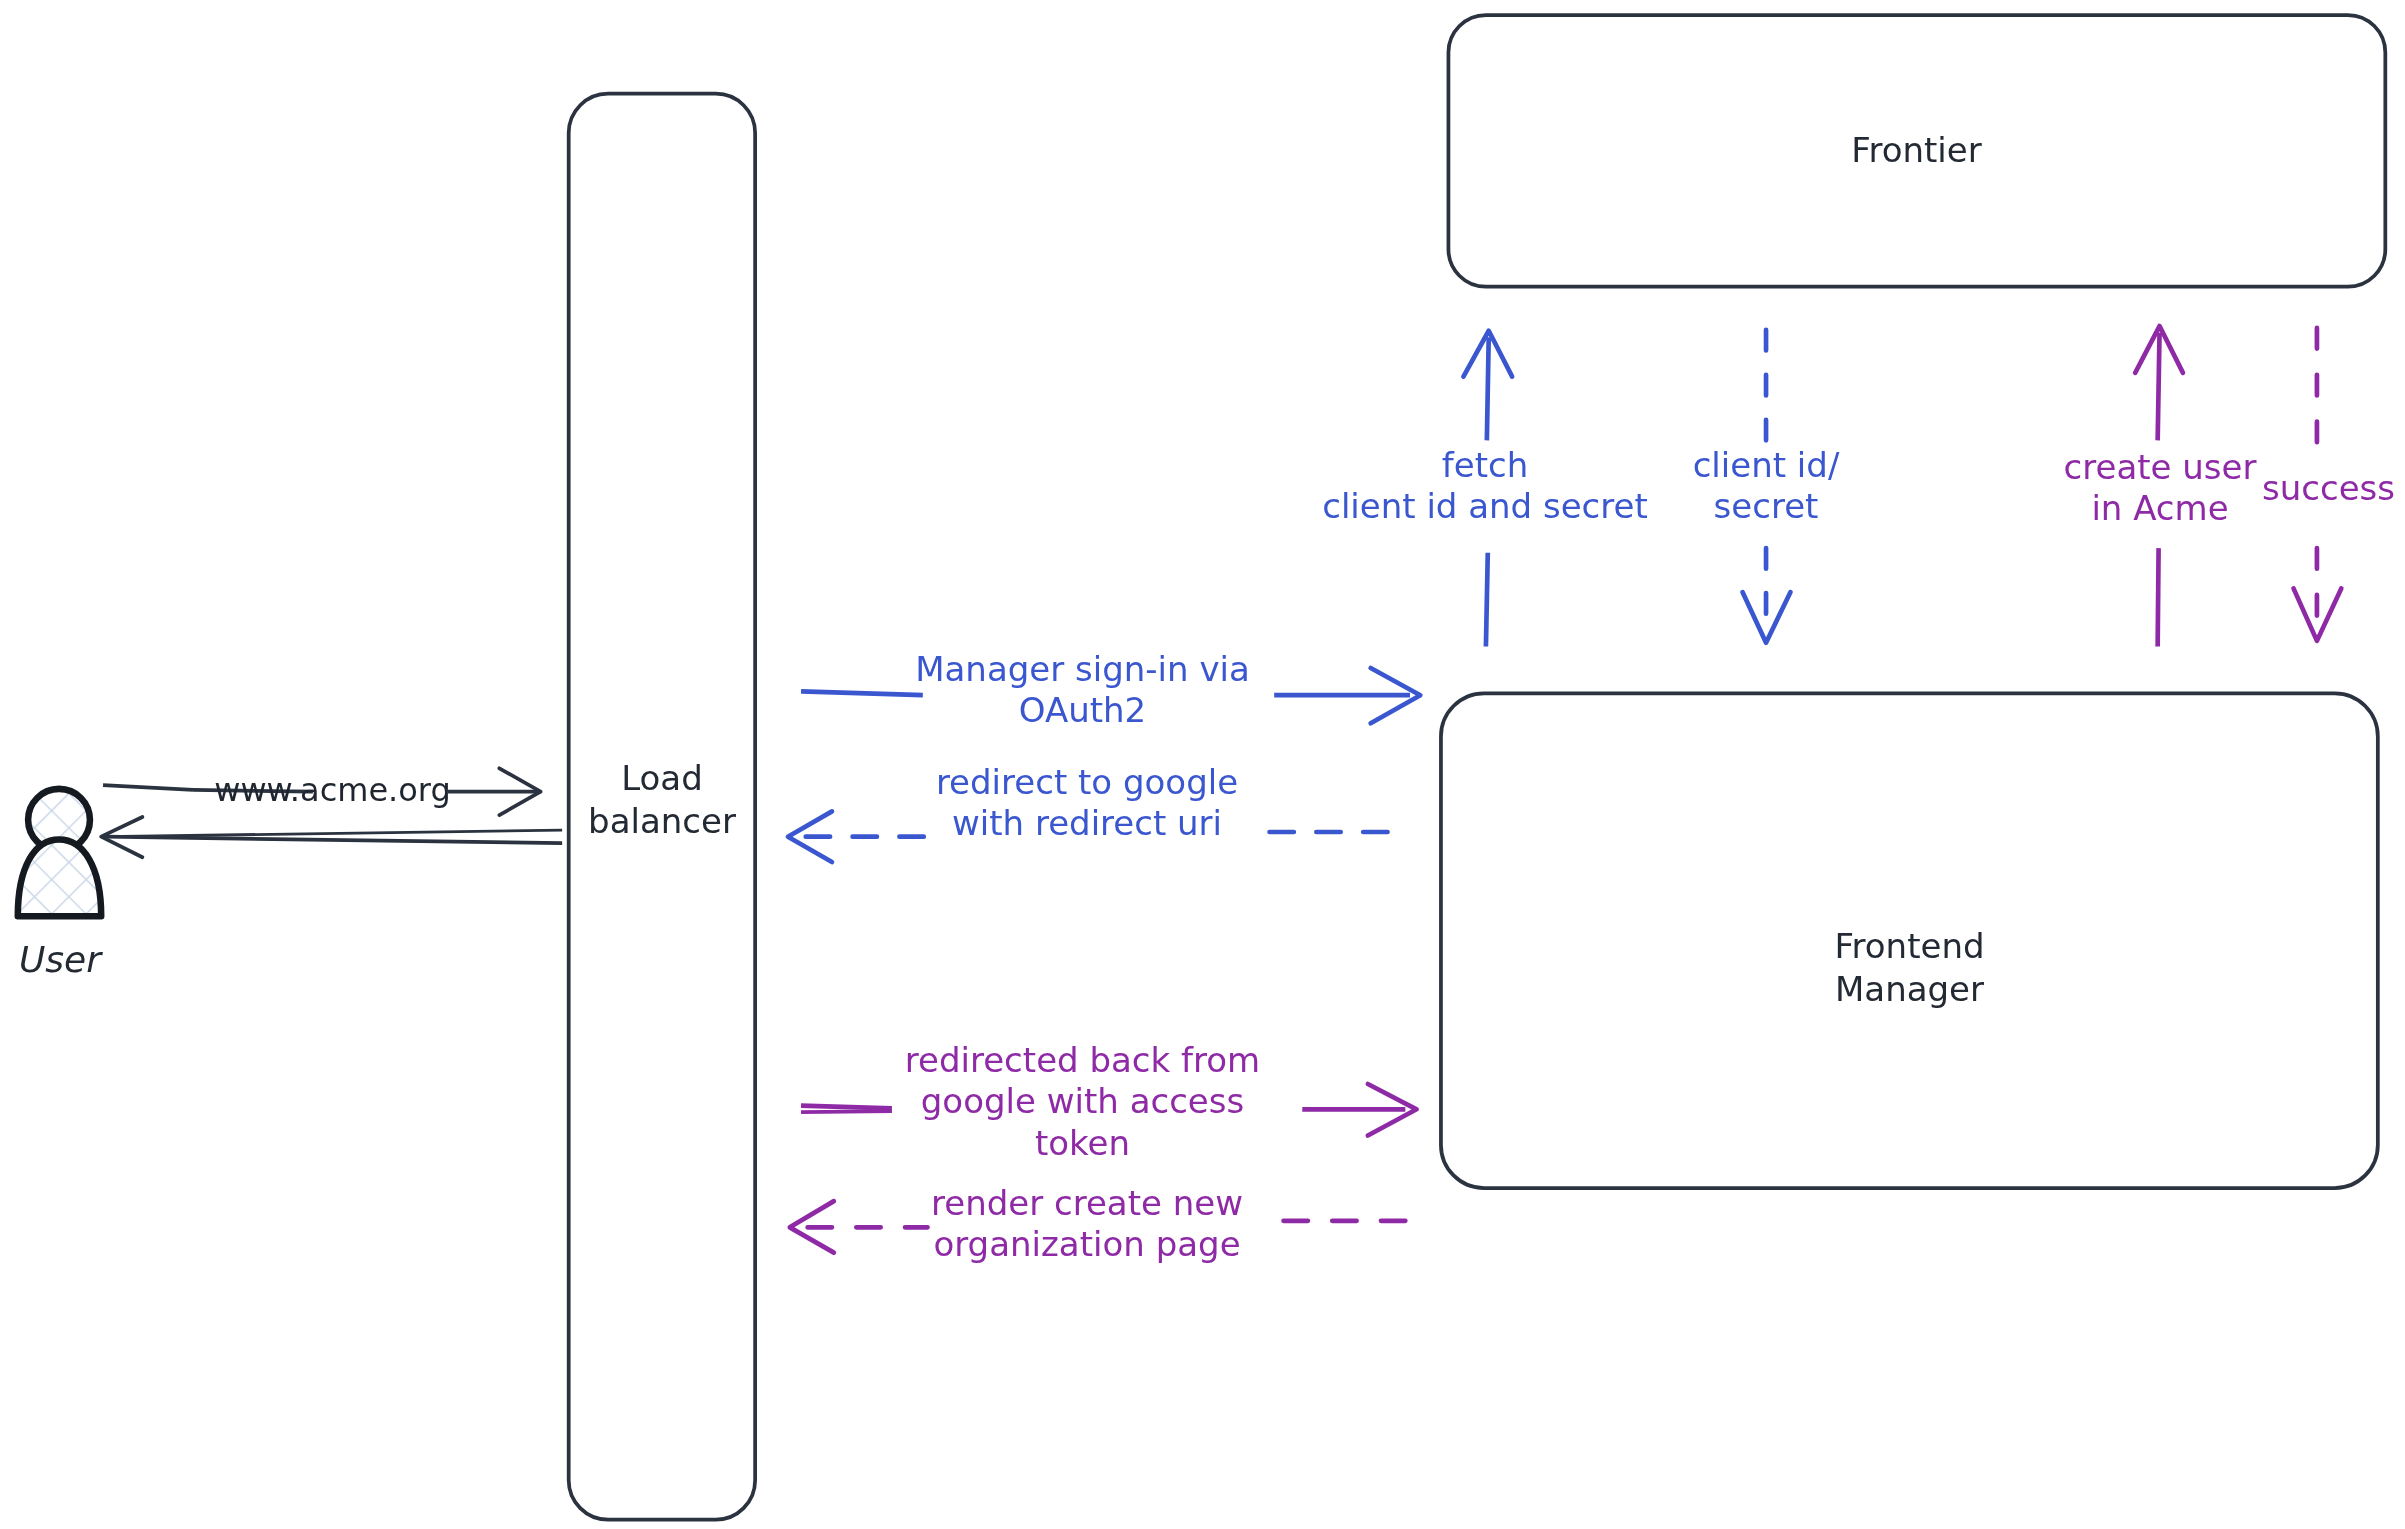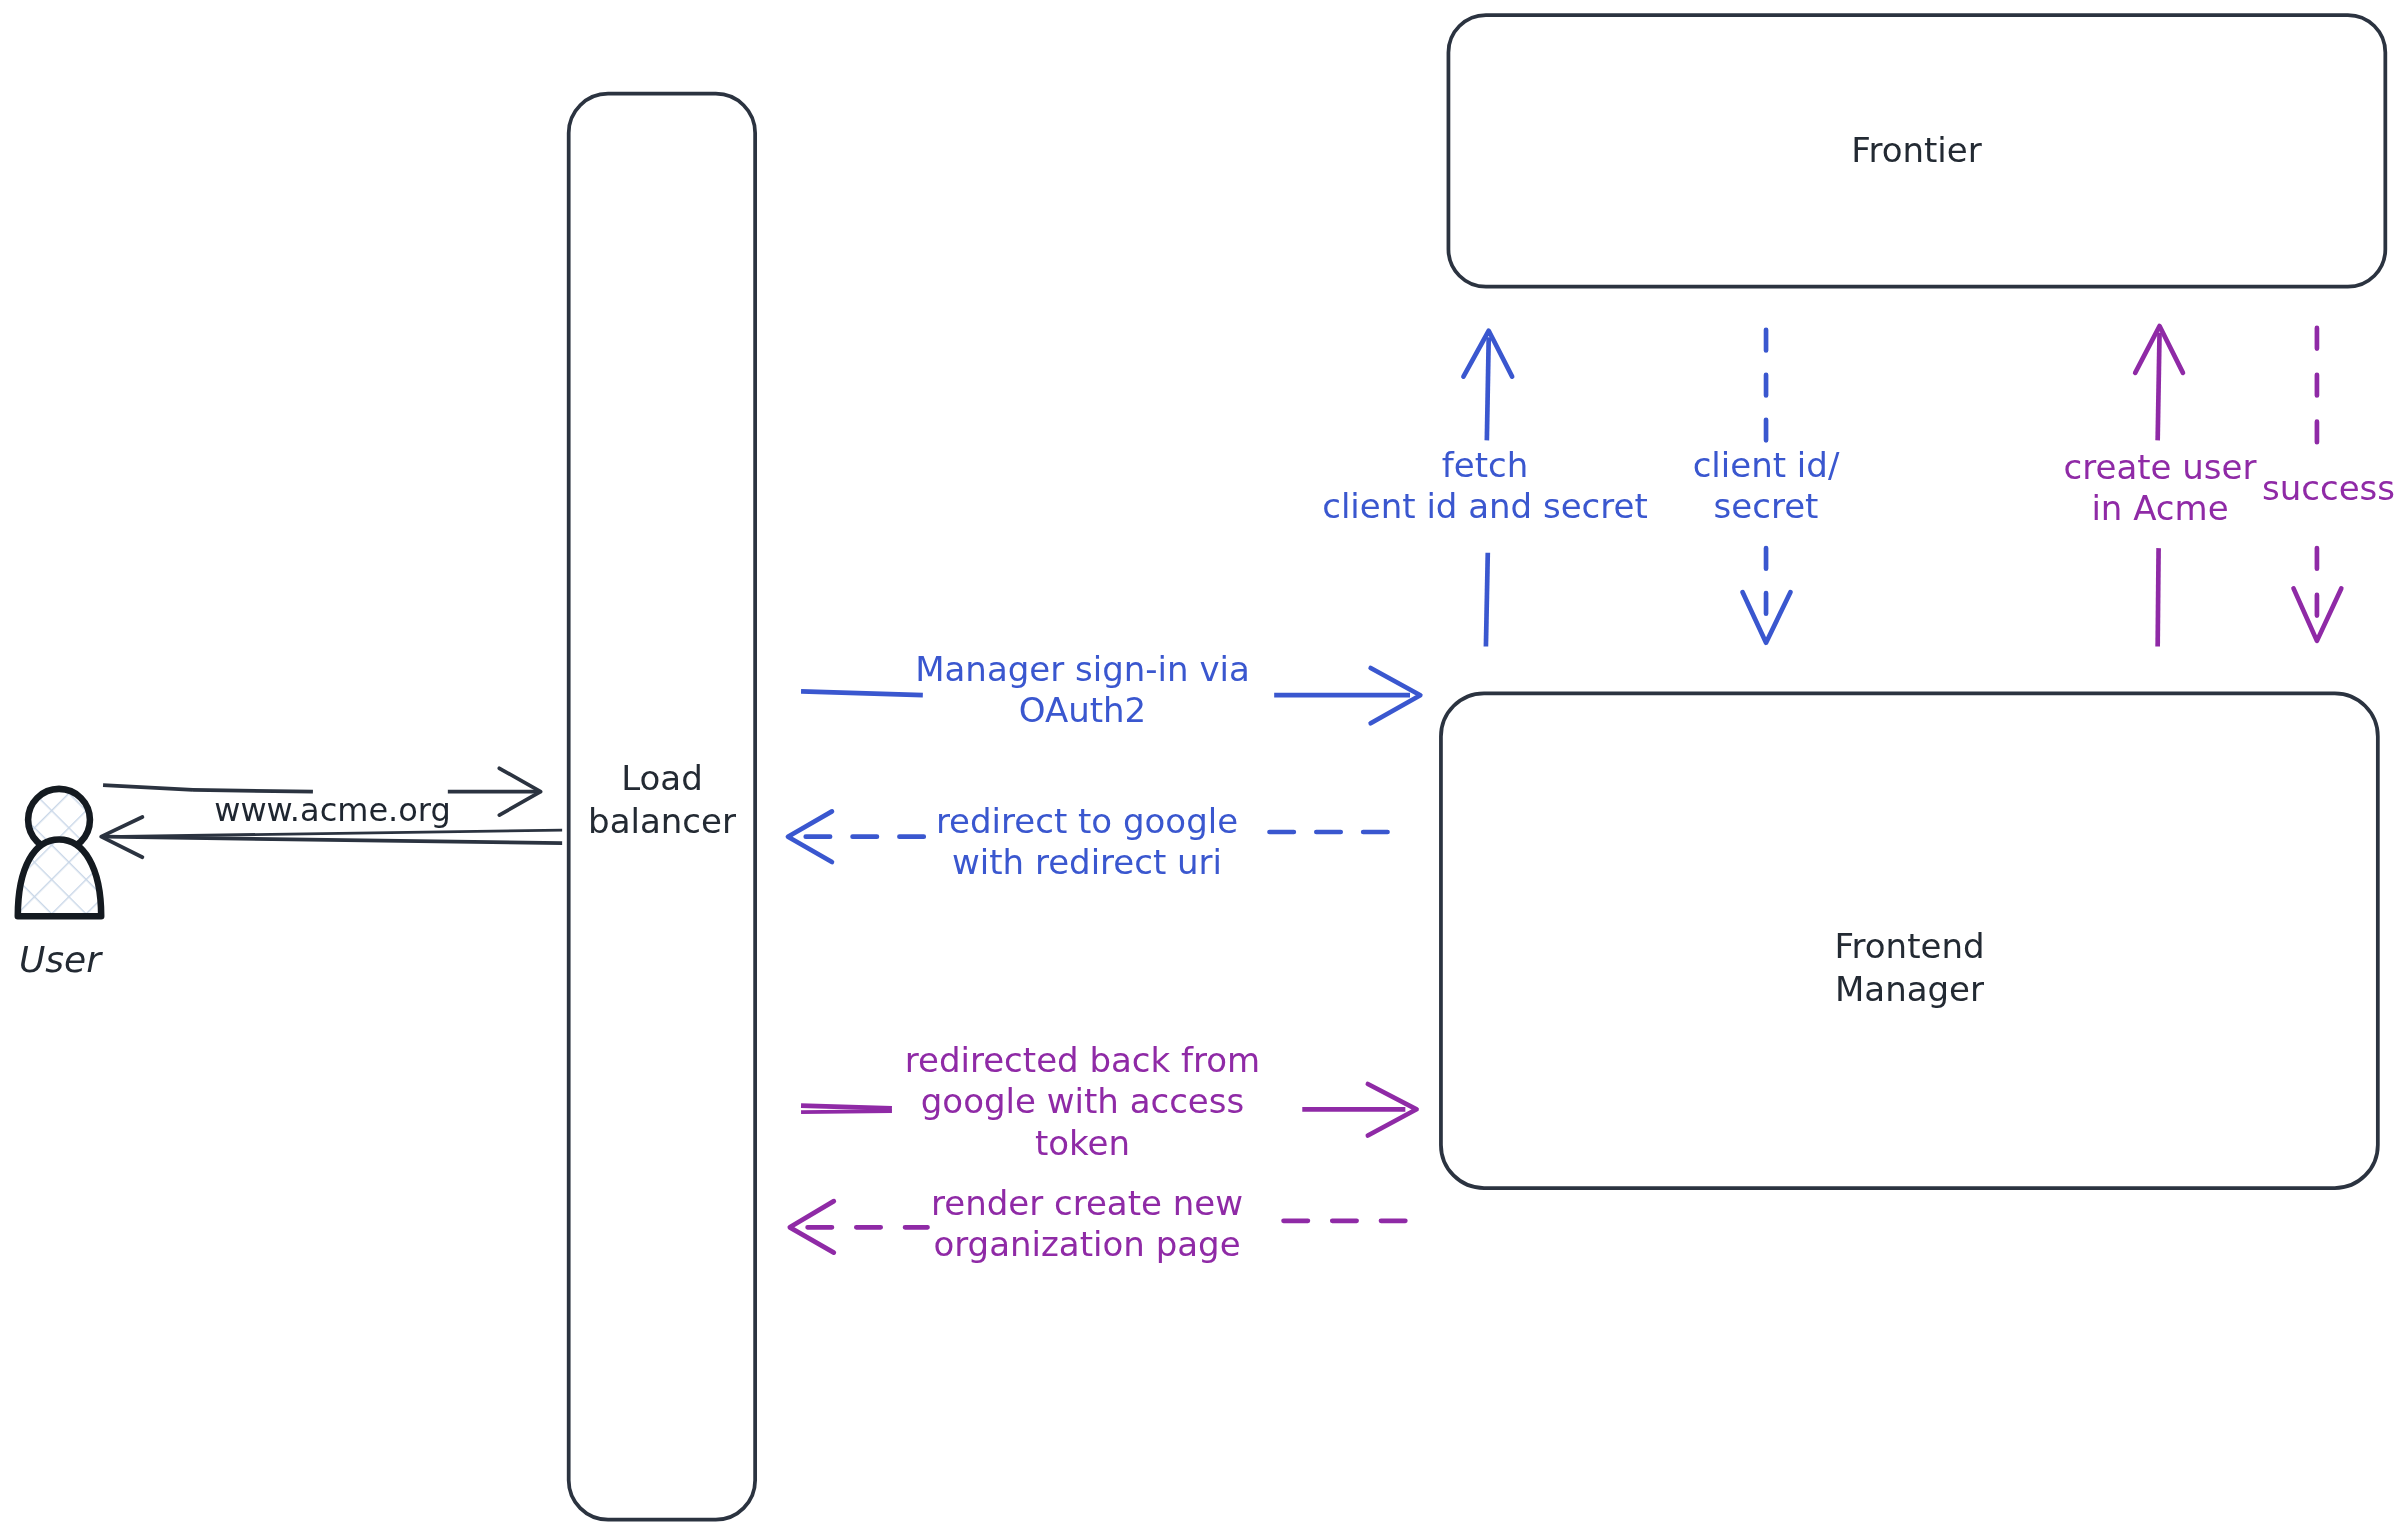--- a/index.html
+++ b/index.html
@@ -13,21 +13,21 @@
        white-space:pre;pointer-events:none;}
 
   .node-title{position:absolute;text-align:center;line-height:1.25;
        color:#232a33;white-space:pre;}
 
   .blue{color:#3a57cf;}
   .purple{color:#8f2aa6;}
   .grey{color:#1f2630;}
 
   .f36{font-size:34px;}
-  .f34{font-size:32px;margin-top:20px;}
+  .f34{font-size:32px;}
   .f38{font-size:36px;}
 </style>
 </head>
 <body>
 
 <div id="stage">
 
   <svg id="vec" viewBox="0 0 2567 1633">
     <defs>
       <pattern id="hatch" width="26" height="26" patternUnits="userSpaceOnUse" patternTransform="rotate(45)">
@@ -125,21 +125,21 @@
 balancer</div>
 
   <div class="node-title f36" style="left:1441px;top:899px;width:937px;margin-top:26px;">Frontend
 Manager</div>
 
   <div class="lbl grey f34" style="left:178px;top:771px;width:309px;">www.acme.org</div>
 
   <div class="lbl blue f36" style="left:895px;top:649px;width:375px;">Manager sign-in via
 OAuth2</div>
 
-  <div class="lbl blue f36" style="left:909px;top:801px;width:356px;">redirect to google
+  <div class="lbl blue f36" style="left:909px;top:762px;width:356px;">redirect to google
 with redirect uri</div>
 
   <div class="lbl purple f36" style="left:881px;top:1040px;width:403px;">redirected back from
 google with access
 token</div>
 
   <div class="lbl blue f36" style="left:1293px;top:445px;width:384px;">fetch
 client id and secret</div>
 
   <div class="lbl purple f36" style="left:890px;top:1183px;width:394px;">render create new

